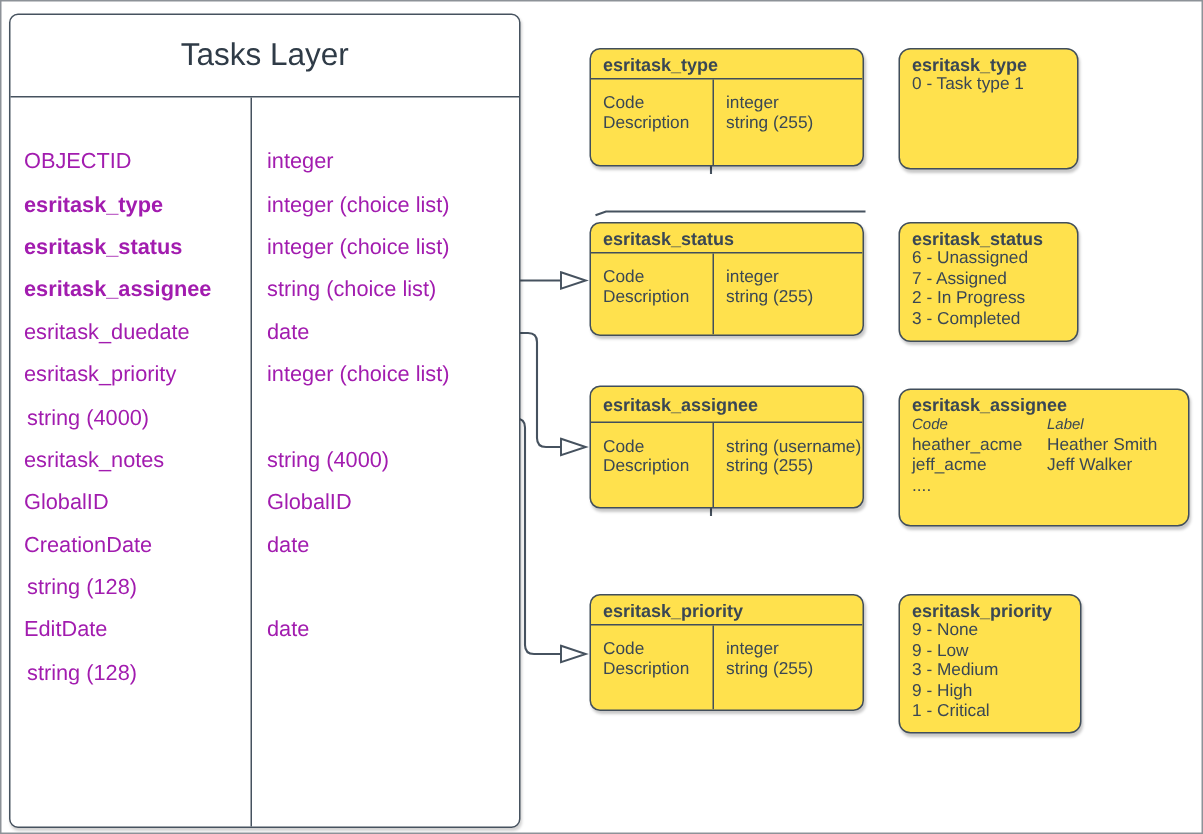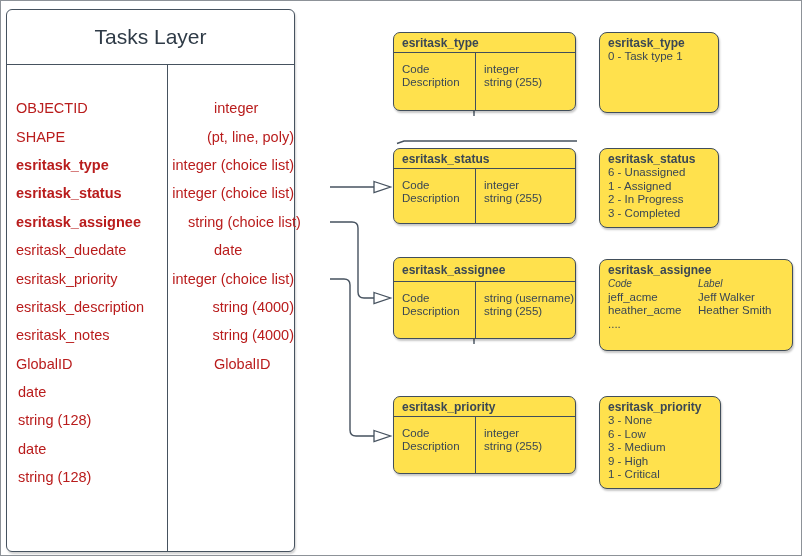--- a/index.html
+++ b/index.html
@@ -5,33 +5,33 @@
   html,body { margin:0; padding:0; background:#ffffff; }
   body { font-family:"Liberation Sans", sans-serif; }
   .canvas {
     position:relative; width:802px; height:556px; box-sizing:border-box;
     background:#ffffff; border:1px solid #8d9298; overflow:hidden;
   }
   .connectors { position:absolute; left:0; top:0; width:802px; height:556px; }
 
   
   .main-table {
-    position:absolute; left:5px; top:8px; width:289px; height:543px;
+    position:absolute; left:5px; top:8px; width:341px; height:543px;
     box-sizing:border-box; background:#ffffff;
     border:1.6px solid #46525f; border-radius:6px;
     box-shadow:1px 2px 2px rgba(0,0,0,0.18);
     display:flex; flex-direction:column;justify-content:center;
   }
   .main-title {
     height:54px; flex:0 0 54px; display:flex; align-items:center; justify-content:center;
     font-size:21px; color:#2f3b47; border-bottom:1.6px solid #46525f;
   }
   .main-body { position:relative; flex:1; padding-top:29px; box-sizing:border-box; }
   .col-divider { position:absolute; left:159.5px; top:0; bottom:0; width:1.4px; background:#46525f; }
-  .field-row { display:flex; height:28.4px; align-items:center; font-size:14.5px; color:#b91c1c;gap:36px; }
+  .field-row { display:flex; height:28.4px; align-items:center; font-size:14.5px; color:#a21caf; }
   .field-row .fname { width:160px; padding-left:9px; box-sizing:border-box; white-space:nowrap; }
   .field-row .ftype { padding-left:11px; white-space:nowrap; }
   .bold { font-weight:bold; }
 
   
   .ybox {
     position:absolute; box-sizing:border-box; background:#ffe14d;
     border:1.5px solid #414e5b; border-radius:7px; color:#3a4754;
     box-shadow:1px 2px 2px rgba(0,0,0,0.22);
     display:flex; flex-direction:column; overflow:hidden;
@@ -83,62 +83,59 @@
   <div class="main-table">
     <div class="main-title">Tasks Layer</div>
     <div class="main-body">
       <div class="col-divider"></div>
 
       <div class="field-row">
         <span class="fname">OBJECTID</span>
         <span class="ftype">integer</span>
       </div>
       <div class="field-row">
-        <span class="fname">SHAPE</span>
-        <span class="ftype">(pt, line, poly)</span>
-      </div>
-      <div class="field-row">
         <span class="fname bold">esritask_type</span>
         <span class="ftype">integer (choice list)</span>
       </div>
       <div class="field-row">
         <span class="fname bold">esritask_status</span>
         <span class="ftype">integer (choice list)</span>
       </div>
       <div class="field-row">
         <span class="fname bold">esritask_assignee</span>
         <span class="ftype">string (choice list)</span>
       </div>
       <div class="field-row">
         <span class="fname">esritask_duedate</span>
         <span class="ftype">date</span>
       </div>
       <div class="field-row">
         <span class="fname">esritask_priority</span>
         <span class="ftype">integer (choice list)</span>
       </div>
       <div class="field-row">
-        <span class="fname">esritask_description</span>
         <span class="ftype">string (4000)</span>
       </div>
       <div class="field-row">
         <span class="fname">esritask_notes</span>
         <span class="ftype">string (4000)</span>
       </div>
       <div class="field-row">
         <span class="fname">GlobalID</span>
         <span class="ftype">GlobalID</span>
       </div>
       <div class="field-row">
+        <span class="fname">CreationDate</span>
         <span class="ftype">date</span>
       </div>
       <div class="field-row">
         <span class="ftype">string (128)</span>
       </div>
       <div class="field-row">
+        <span class="fname">EditDate</span>
         <span class="ftype">date</span>
       </div>
       <div class="field-row">
         <span class="ftype">string (128)</span>
       </div>
     </div>
   </div>
 
   <div class="ybox" style="left:392px; top:31px; width:183px; height:79px;">
     <div class="hdr">esritask_type</div>
@@ -197,44 +194,44 @@
   </div>
 
   <div class="dbox" style="left:598px; top:31px; width:120px; height:81px;">
     <div class="dhdr">esritask_type</div>
     <div class="item">0 - Task type 1</div>
   </div>
 
   <div class="dbox" style="left:598px; top:147px; width:120px; height:80px;">
     <div class="dhdr">esritask_status</div>
     <div class="item">6 - Unassigned</div>
-    <div class="item">1 - Assigned</div>
+    <div class="item">7 - Assigned</div>
     <div class="item">2 - In Progress</div>
     <div class="item">3 - Completed</div>
   </div>
 
   <div class="dbox" style="left:598px; top:258px; width:194px; height:92px;">
     <div class="dhdr">esritask_assignee</div>
     <div class="pair">
       <span class="pcode ital">Code</span>
       <span class="ital">Label</span>
     </div>
     <div class="pair">
+      <span class="pcode">heather_acme</span>
+      <span>Heather Smith</span>
+    </div>
+    <div class="pair">
       <span class="pcode">jeff_acme</span>
       <span>Jeff Walker</span>
     </div>
-    <div class="pair">
-      <span class="pcode">heather_acme</span>
-      <span>Heather Smith</span>
-    </div>
     <div class="item">....</div>
   </div>
 
   <div class="dbox" style="left:598px; top:395px; width:122px; height:93px;">
     <div class="dhdr">esritask_priority</div>
-    <div class="item">3 - None</div>
-    <div class="item">6 - Low</div>
+    <div class="item">9 - None</div>
+    <div class="item">9 - Low</div>
     <div class="item">3 - Medium</div>
     <div class="item">9 - High</div>
     <div class="item">1 - Critical</div>
   </div>
 
 </div>
 
 </body></html>

